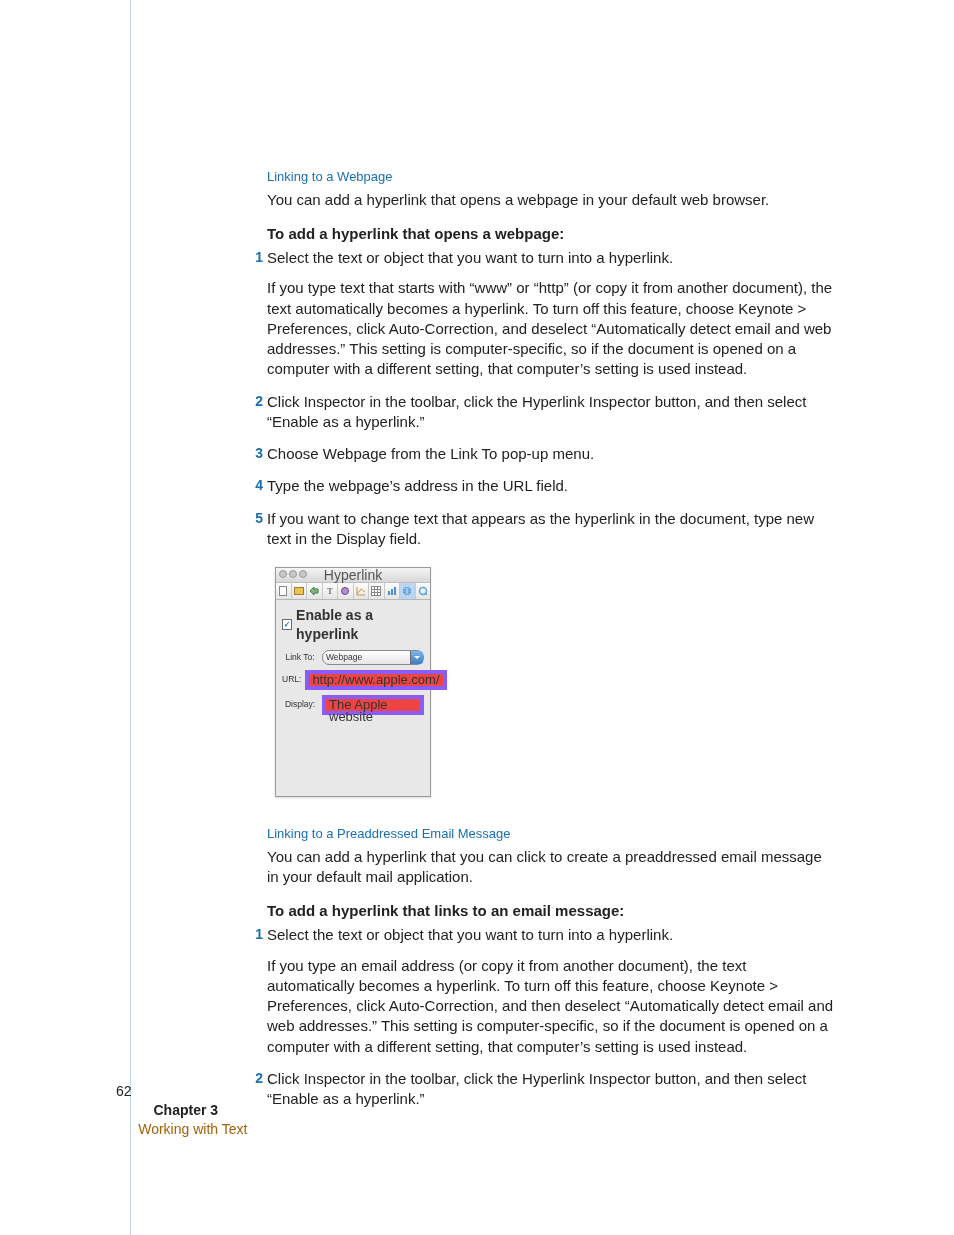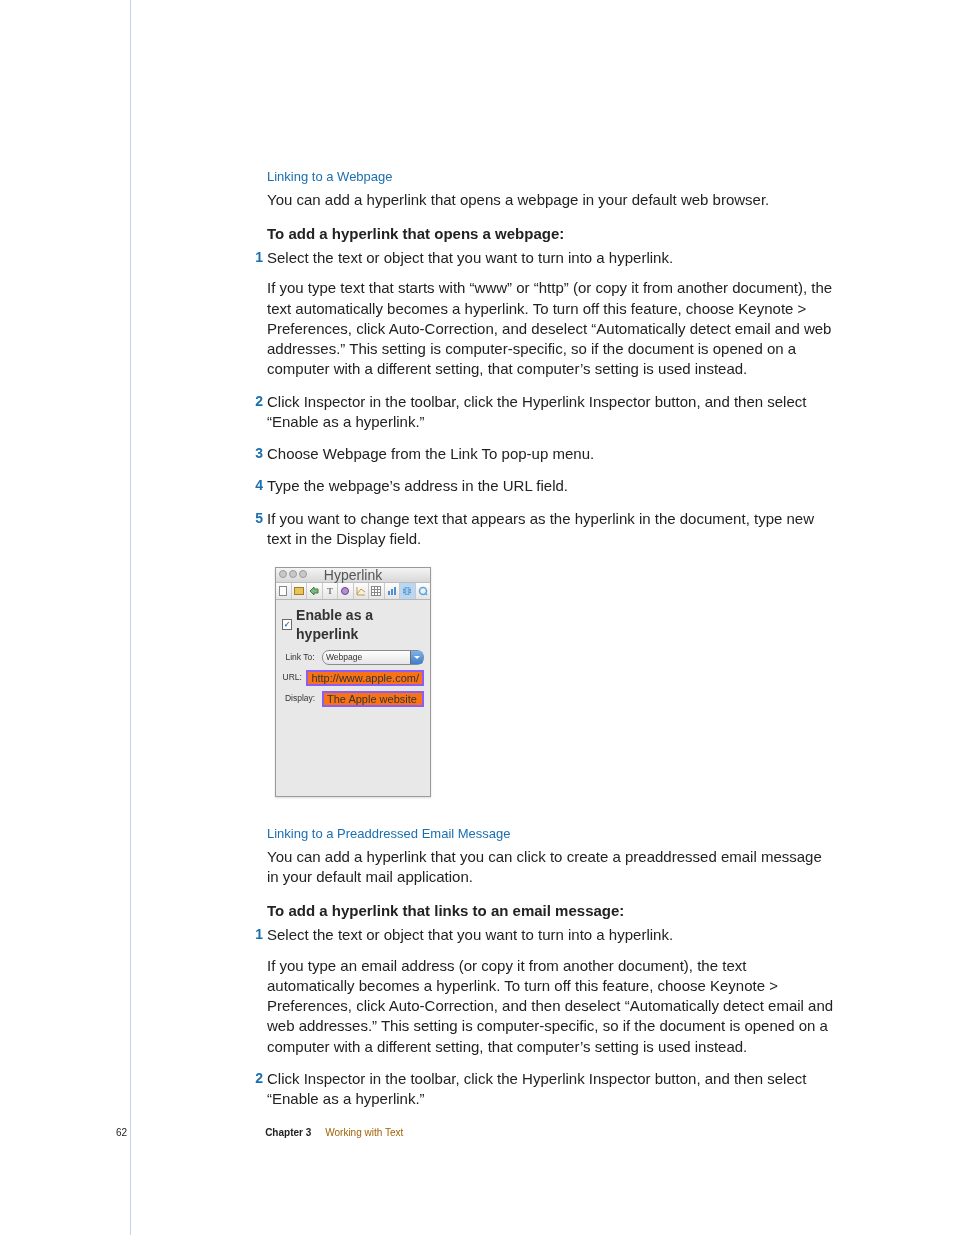--- a/index.html
+++ b/index.html
@@ -138,23 +138,23 @@
   .insp-row .rlabel {
     width: 36px;
     text-align: center;
     padding-right: 4px;
     font-size: 8.5px;
     color:#333;
   }
   .insp-row .rfield {
     flex: 1;
     height: 12px;
-    background: #f97316;
-    border: 2px solid #8b5cf6;
-    font-size: 11px;
+    background: #ef4444;
+    border: 4px solid #8b5cf6;
+    font-size: 13px;
     padding: 0 3px;
     line-height: 12px;
     color:#333;
   }
   .insp-row .rselect {
     flex: 1;
     height: 13px;
     background: linear-gradient(#fff,#e6e6e6);
     border: 1px solid #8a8a8a;
     border-radius: 7px;
@@ -195,21 +195,22 @@
     border-top:1px solid #888;
   }
 
   
   .footer {
     position: absolute;
     left: 116px;
     bottom: 96px;
     display: flex;
     align-items: center;
-    font-size: 10px;
+    font-size: 14px;
+    flex-direction: column;
   }
   .footer .pnum { font-weight: 400; color:#222; margin-right: 138px; }
   .footer .chap { font-weight: 700; color:#222; margin-right: 14px; }
   .footer .chapname { color:#a16207; }
 
   .left-rule {
     position: absolute;
     left: 130px;
     top: 0;
     bottom: 0;

